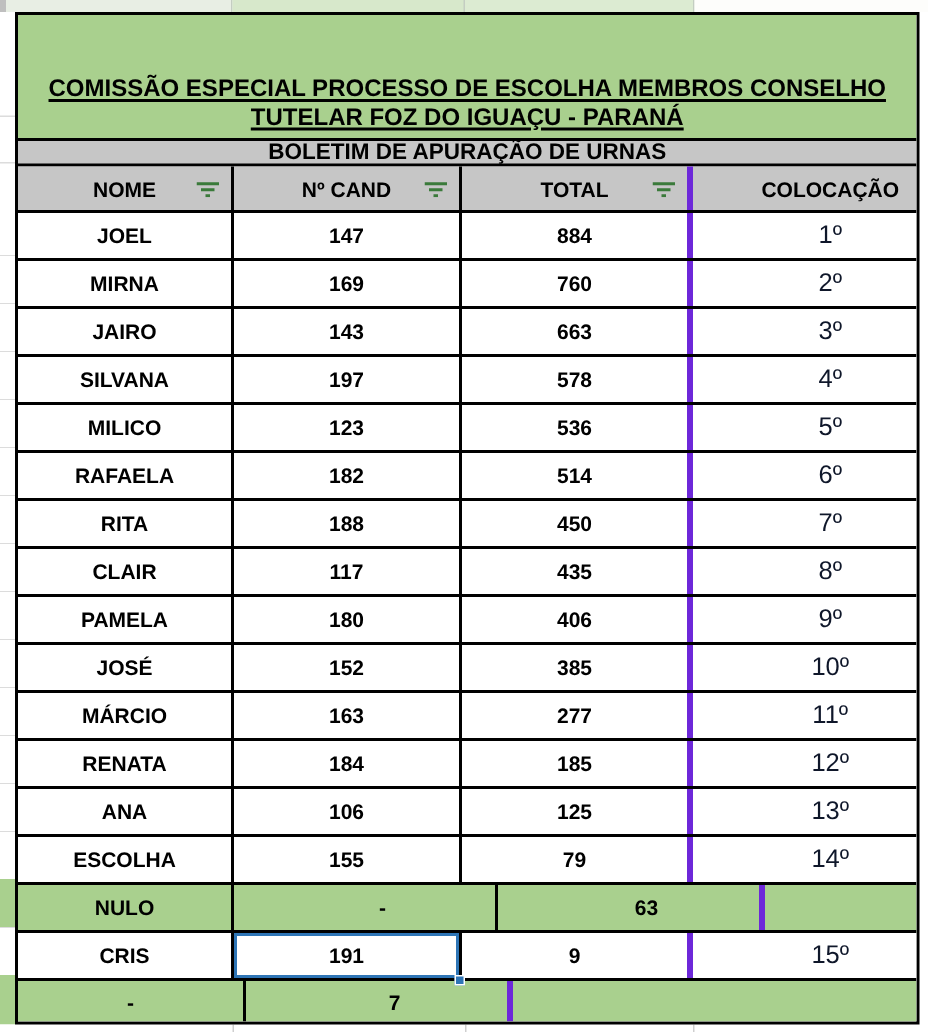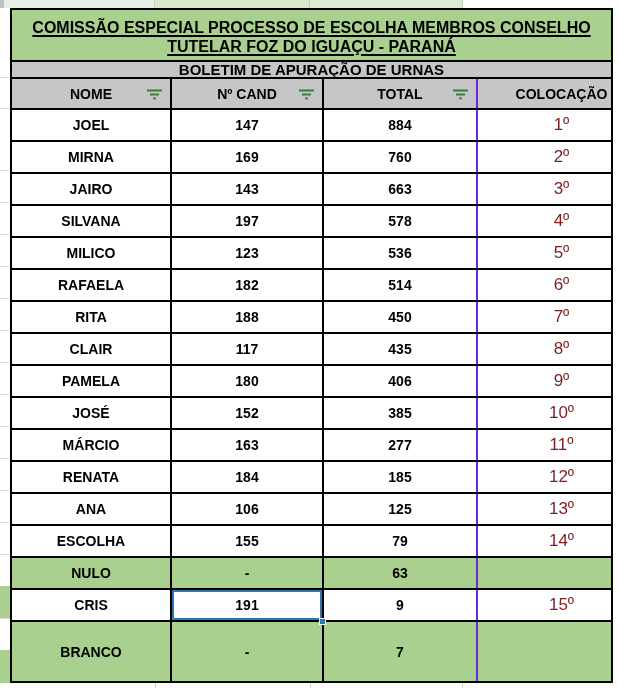--- a/index.html
+++ b/index.html
@@ -23,52 +23,52 @@
   .bottom-strip{position:absolute;left:0;top:683px;width:619px;height:5px;background:#fff;}
   .bstub{position:absolute;top:0;width:1px;height:5px;background:#CFCFCF;}
 
   
   .tbl{
     position:absolute;left:10px;top:8px;width:603px;height:675px;
     box-sizing:border-box;border:2px solid #000;background:#fff;
     display:flex;flex-direction:column;overflow:hidden;
   }
   .band-title{
-    height:52px;box-sizing:border-box;background:#A9D08E;border-bottom:2px solid #000;
+    height:84px;box-sizing:border-box;background:#A9D08E;border-bottom:2px solid #000;
     display:flex;flex-direction:column;justify-content:flex-end;align-items:center;
     padding-bottom:3px;
   }
   .t-line{
     font-weight:bold;font-size:16px;line-height:1.18;letter-spacing:0;
     text-decoration:underline;text-decoration-thickness:2px;text-underline-offset:2px;
     white-space:nowrap;
   }
   .band-sub{
     height:17px;box-sizing:border-box;background:#C6C6C6;border-bottom:2px solid #000;
     display:flex;align-items:center;justify-content:center;
     font-weight:bold;font-size:15px;
   }
   .thead{height:31px;box-sizing:border-box;background:#C6C6C6;border-bottom:2px solid #000;display:flex;}
   .hcell{
     position:relative;display:flex;align-items:center;justify-content:center;
     box-sizing:border-box;font-weight:bold;font-size:14px;
   }
-  .c1{width:160px;} .c2{width:152px;} .c3{width:154px;} .c4{flex:1;margin-left:34px;}
+  .c1{width:144px;} .c2{width:152px;} .c3{width:154px;} .c4{flex:1;margin-left:34px;}
   .bR{border-right:2px solid #000;}
-  .bG{border-right:2px solid #6d28d9;}
+  .bG{border-right:4px solid #6d28d9;}
   .filter-icon{position:absolute;right:7px;top:50%;transform:translateY(-50%);display:block;}
 
   .row{height:32px;box-sizing:border-box;display:flex;border-bottom:2px solid #000;background:#fff;}
   .row:last-child{border-bottom:none;flex:1;}
-  .row.g{background:#A9D08E;}
+  .row.g{background:#A9D08E;gap:24px;}
   .td{
     display:flex;align-items:center;justify-content:center;box-sizing:border-box;
     font-weight:bold;font-size:14px;position:relative;
   }
-  .td.pos{font-weight:normal;font-size:17px;color:#7f1d1d;}
+  .td.pos{font-weight:normal;font-size:17px;color:#0f172a;}
   .sel{box-shadow:inset 0 0 0 2px #2E75B6;}
   .sel-handle{
     position:absolute;right:-4px;bottom:-5px;width:7px;height:7px;box-sizing:border-box;
     background:#2E75B6;border:1px solid #fff;z-index:4;
   }
 </style>
 </head>
 <body>
 
 <div class="sheet">
@@ -224,20 +224,19 @@
       <div class="td c3 bG">63</div>
       <div class="td c4 pos"></div>
     </div>
     <div class="row">
       <div class="td c1 bR">CRIS</div>
       <div class="td c2 bR sel">191<span class="sel-handle"></span></div>
       <div class="td c3 bG">9</div>
       <div class="td c4 pos">15º</div>
     </div>
     <div class="row g">
-      <div class="td c1 bR">BRANCO</div>
       <div class="td c2 bR">-</div>
       <div class="td c3 bG">7</div>
       <div class="td c4 pos"></div>
     </div>
 
   </div>
 </div>
 
 </body></html>

